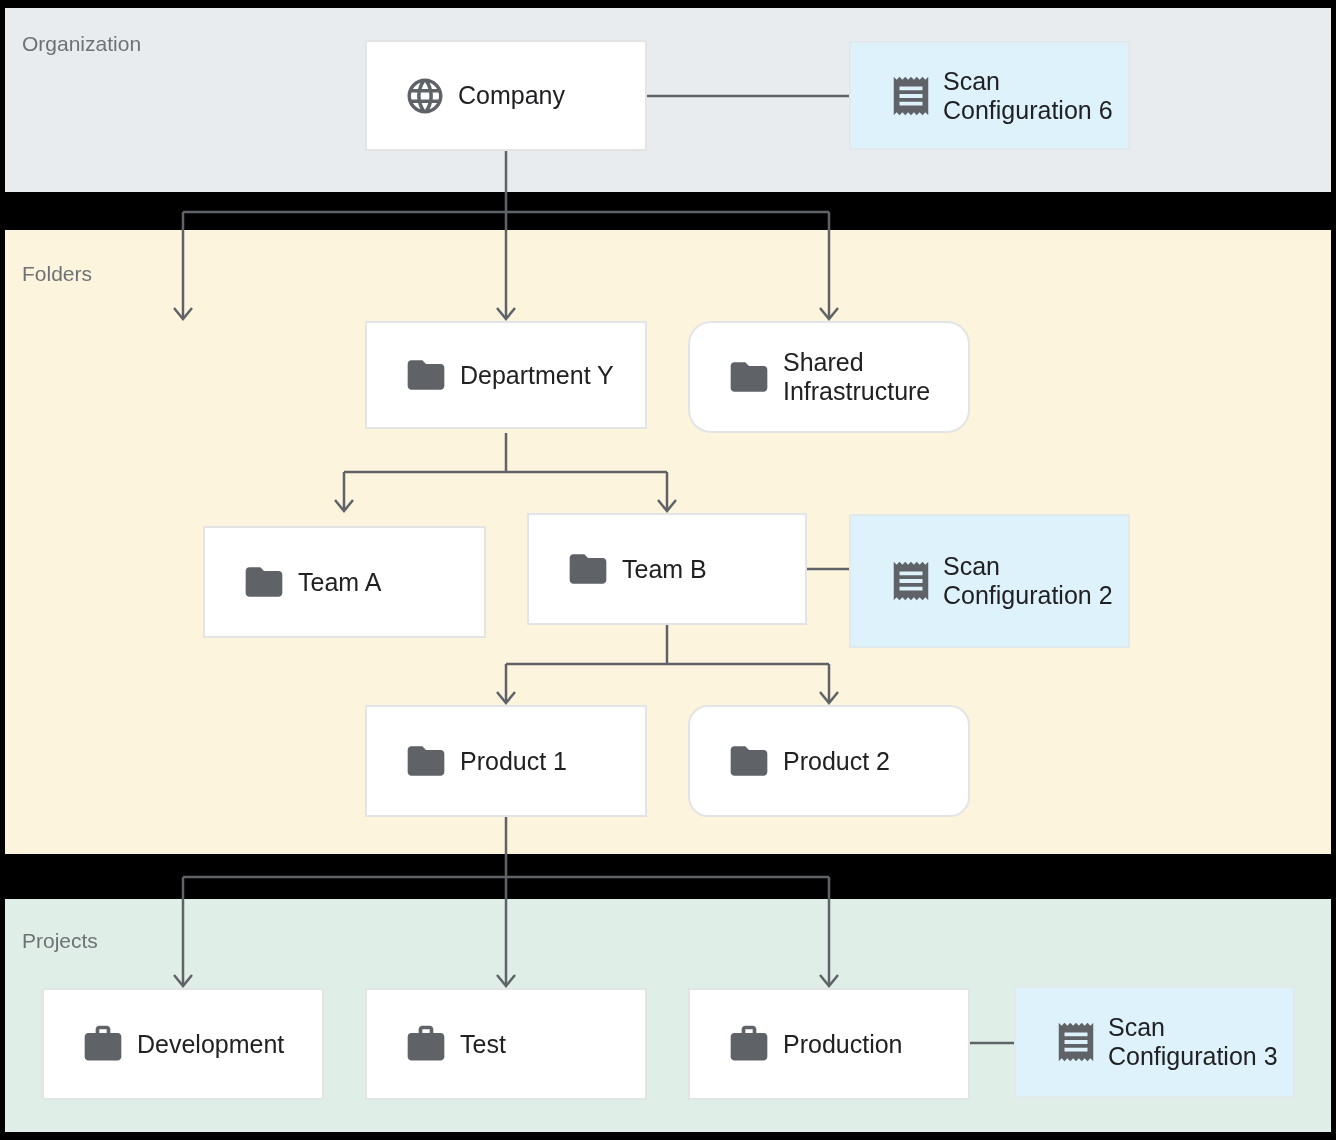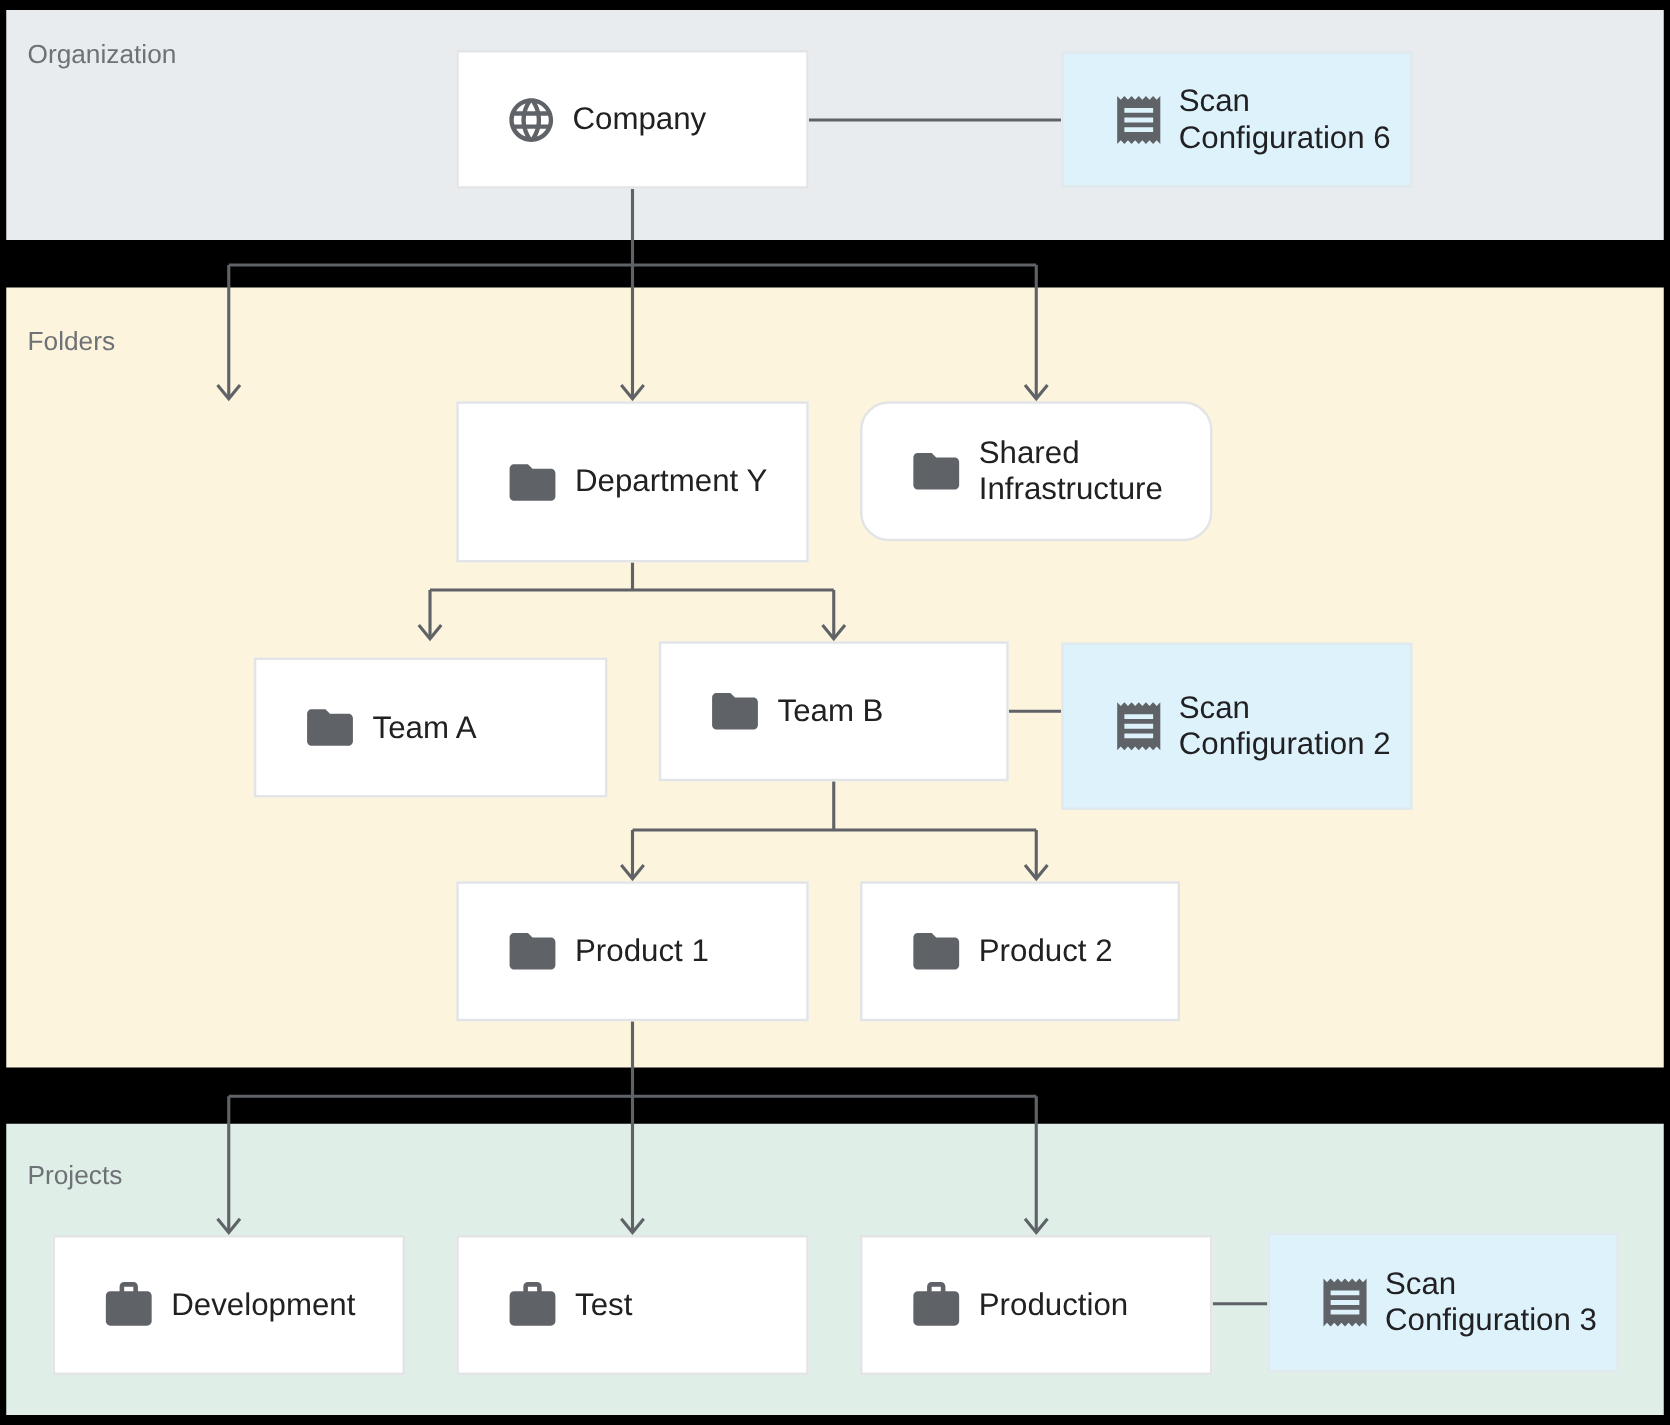--- a/index.html
+++ b/index.html
@@ -119,21 +119,21 @@
   <div class="node scan" style="left:849px; top:41px; width:281px; height:109px;">
     <span class="icon">
       <svg viewBox="0 0 24 24" width="46" height="46">
           <path d="M18 17H6v-2h12v2zm0-4H6v-2h12v2zm0-4H6V7h12v2zM3 22l1.5-1.5L6 22l1.5-1.5L9 22l1.5-1.5L12 22l1.5-1.5L15 22l1.5-1.5L18 22l1.5-1.5L21 22V2l-1.5 1.5L18 2l-1.5 1.5L15 2l-1.5 1.5L12 2l-1.5 1.5L9 2 7.5 3.5 6 2 4.5 3.5 3 2v20z"></path>
         </svg>
     </span>
     <span class="label">Scan Configuration 6</span>
   </div>
 
 
-  <div class="node" style="left:365px; top:321px; width:282px; height:129px;align-items:center;">
+  <div class="node" style="left:365px; top:321px; width:282px; height:108px;align-items:center;">
     <span class="icon">
       <svg viewBox="0 0 24 24" width="44" height="44">
           <path d="M10 4H4c-1.1 0-1.99.9-1.99 2L2 18c0 1.1.9 2 2 2h16c1.1 0 2-.9 2-2V8c0-1.1-.9-2-2-2h-8l-2-2z"></path>
         </svg>
     </span>
     <span class="label">Department Y</span>
   </div>
 
   <div class="node" style="left:688px; top:321px; width:282px; height:112px;border-radius:23px;">
     <span class="icon">
@@ -173,21 +173,21 @@
 
   <div class="node" style="left:365px; top:705px; width:282px; height:112px;">
     <span class="icon">
       <svg viewBox="0 0 24 24" width="44" height="44">
           <path d="M10 4H4c-1.1 0-1.99.9-1.99 2L2 18c0 1.1.9 2 2 2h16c1.1 0 2-.9 2-2V8c0-1.1-.9-2-2-2h-8l-2-2z"></path>
         </svg>
     </span>
     <span class="label">Product 1</span>
   </div>
 
-  <div class="node" style="left:688px; top:705px; width:256px; height:112px;">
+  <div class="node" style="left:688px; top:705px; width:282px; height:112px;border-radius:20px;">
     <span class="icon">
       <svg viewBox="0 0 24 24" width="44" height="44">
           <path d="M10 4H4c-1.1 0-1.99.9-1.99 2L2 18c0 1.1.9 2 2 2h16c1.1 0 2-.9 2-2V8c0-1.1-.9-2-2-2h-8l-2-2z"></path>
         </svg>
     </span>
     <span class="label">Product 2</span>
   </div>
 
   <div class="node" style="left:42px; top:988px; width:282px; height:112px;">
     <span class="icon">

